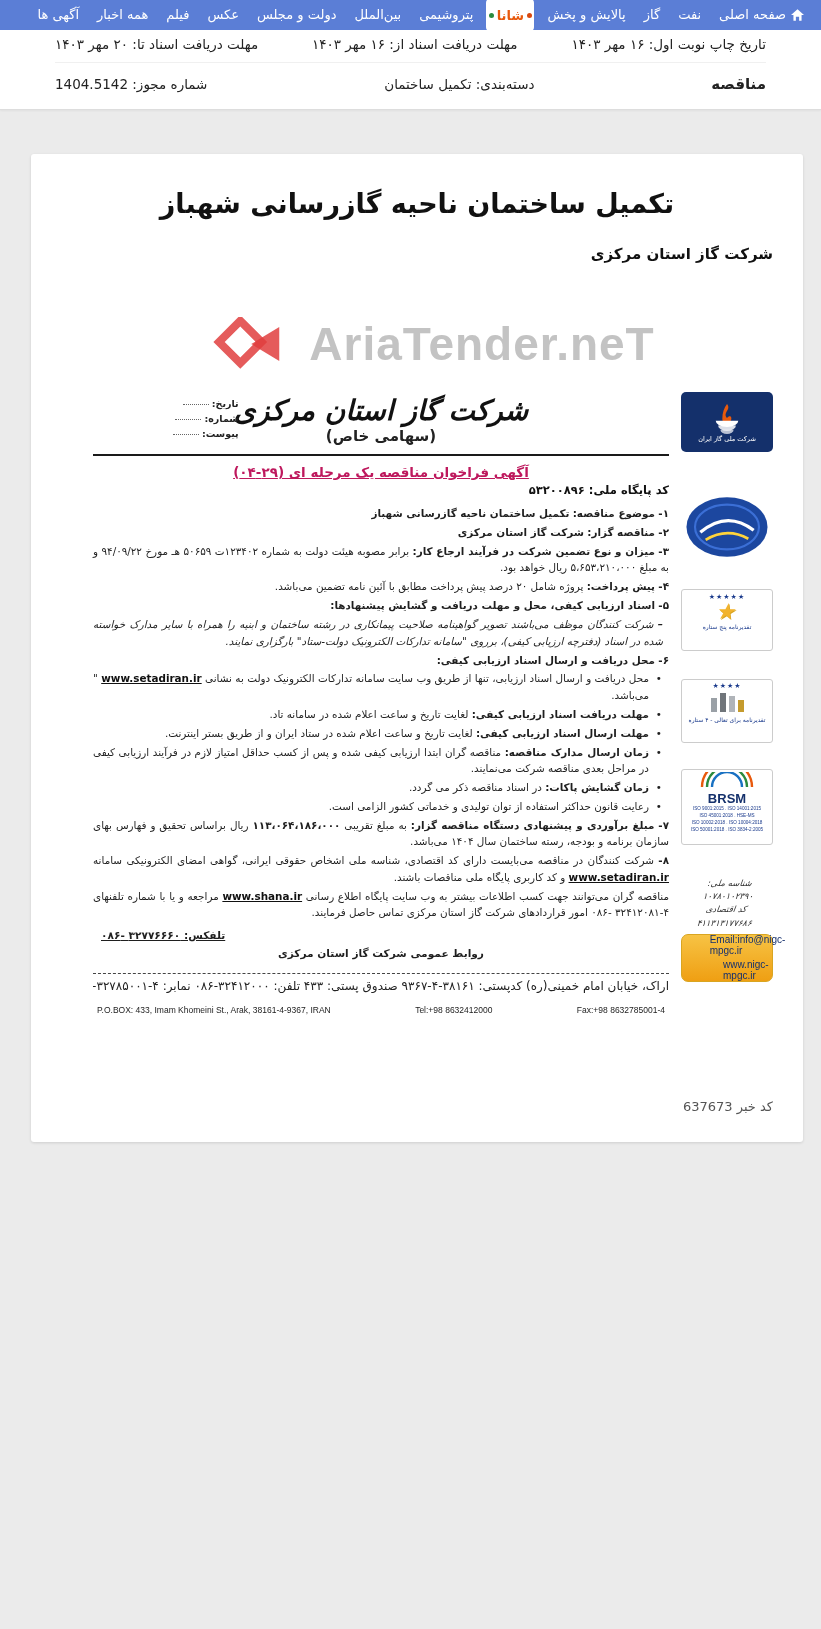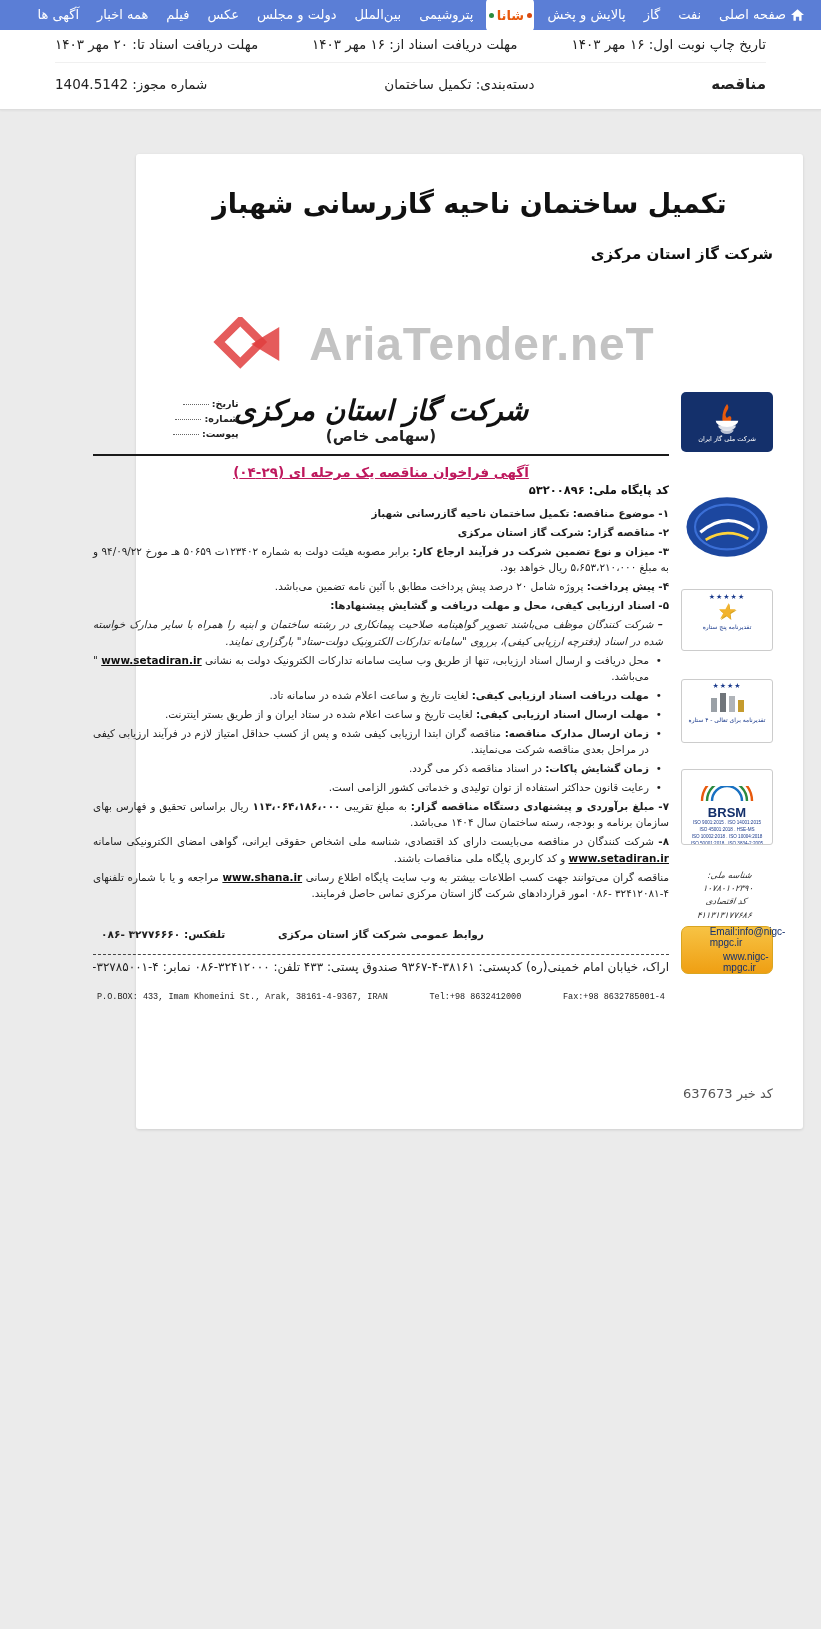--- a/index.html
+++ b/index.html
@@ -19,21 +19,21 @@
   .dot-g{background:#2b8a3e;}
 
   
   .meta{background:#fff;padding:4px 55px 16px;border-bottom:1px solid #ddd;box-shadow:0 1px 2px rgba(0,0,0,.05);}
   .meta-row{display:flex;justify-content:space-between;align-items:baseline;font-size:13.5px;color:#222;}
   .meta-row.first{padding:2px 0 10px;border-bottom:1px solid #f0f0f0;}
   .meta-row.second{padding-top:12px;}
   .meta-type{font-weight:bold;font-size:15px;}
 
   
-  .card{background:#fff;width:667px;margin:44px 18px 0 31px;border-radius:3px;
+  .card{background:#fff;width:772px;margin:44px 18px 0 31px;border-radius:3px;
         box-shadow:0 1px 3px rgba(0,0,0,.12);padding:34px 0 28px;position:relative;}
   .article-title{font-size:27px;font-weight:bold;text-align:center;color:#111;}
   .article-subtitle{font-size:15px;font-weight:bold;text-align:right;padding-right:30px;margin-top:26px;color:#111;}
   .news-code{margin:84px 30px 0 0;text-align:right;font-size:13px;color:#555;}
 
   
   .scan{width:680px;margin:14px 30px 0 62px;position:relative;padding-top:115px;cursor:pointer;}
   .watermark{position:absolute;top:40px;left:50%;transform:translateX(-50%);display:flex;align-items:center;gap:26px;
              direction:ltr;pointer-events:none;z-index:5;}
   .watermark-text{font-family:"Liberation Sans",sans-serif;font-size:46px;font-weight:bold;color:#c3c3c3;letter-spacing:1px;}
@@ -44,21 +44,21 @@
   .nigc-box{height:60px;background:#14306b;border-radius:5px;display:flex;flex-direction:column;align-items:center;
             justify-content:center;gap:1px;margin-bottom:43px;}
   .nigc-caption{color:#fff;font-size:6.5px;}
   .badge-oval{width:86px;height:64px;margin:0 auto 30px;}
   .badge-box{background:#fff;border:1px solid #ccc;border-radius:3px;text-align:center;overflow:hidden;}
   .badge-five{height:62px;margin-bottom:28px;padding-top:4px;}
   .stars-row{color:#1a3a8c;font-size:7px;letter-spacing:1px;line-height:1;}
   .gold-star{color:#f2b32d;font-size:22px;line-height:1;transform:skewX(-12deg);display:inline-block;text-shadow:1px 1px 0 #d9a521;}
   .cap{font-size:6px;color:#1a3a8c;line-height:1.3;padding:0 2px;}
   .badge-exc{height:64px;margin-bottom:26px;padding-top:3px;}
-  .badge-brsm{height:76px;margin-bottom:24px;padding-top:16px;}
+  .badge-brsm{height:76px;margin-bottom:32px;padding-top:2px;}
   .brsm-title{font-family:"Liberation Sans",sans-serif;font-weight:bold;color:#14306b;font-size:13px;line-height:1.1;}
   .brsm-line{font-family:"Liberation Sans",sans-serif;font-size:4.6px;color:#1a3a8c;line-height:1.5;}
   .nid{font-style:italic;font-size:8.5px;color:#333;text-align:center;line-height:1.55;margin-bottom:4px;transform:skewX(-8deg);}
   .email-box{height:48px;background:linear-gradient(#f7c344,#ef9f13);border:1px solid #d9a521;border-radius:7px;
              display:flex;flex-direction:column;align-items:center;justify-content:center;gap:3px;direction:ltr;}
   .email-box span{font-size:10px;font-weight:normal;color:#15306e;font-family:"Liberation Sans",sans-serif;margin-left:41px;}
 
   
   .main{flex:1;min-width:0;}
   .letterhead{position:relative;height:64px;border-bottom:2.5px solid #1a1a1a;margin-bottom:6px;}
@@ -72,27 +72,27 @@
   .body p{font-size:10.4px;color:#1f1f1f;line-height:1.58;text-align:justify;margin-bottom:2.5px;}
   .num,.lbl{font-weight:bold;}
   .bold-line span{font-weight:bold;}
   .bullet{padding-right:20px;position:relative;}
   .bullet .mk{position:absolute;right:7px;top:0;}
   .dash-item{padding-right:6px;font-style:italic;}
   .lnk{font-weight:bold;text-decoration:underline;color:#111;}
   .amount{font-weight:bold;}
 
   .phone-row{position:relative;height:44px;margin-top:6px;font-size:10.6px;color:#1f1f1f;}
-  .telefax{position:absolute;left:8px;top:20px;font-weight:bold;}
+  .telefax{position:absolute;left:8px;top:2px;font-weight:bold;text-decoration:underline;}
   .pr-line{position:absolute;left:0;right:0;top:20px;text-align:center;font-weight:bold;}
 
   .doc-footer{border-top:1px dashed #444;margin-top:2px;padding-top:5px;}
   .f-fa{font-size:12px;text-align:center;color:#222;white-space:nowrap;overflow:hidden;}
-  .f-en{direction:ltr;display:flex;justify-content:space-between;font-size:8.5px;color:#222;margin-top:18px;
-        padding:0 4px;font-family:Liberation Mono, monospace;}
+  .f-en{direction:ltr;display:flex;justify-content:space-between;font-size:8.5px;color:#222;margin-top:12px;
+        padding:0 4px;font-family:Liberation Sans, sans-serif;}
 </style>
 </head>
 <body>
 
 <nav class="topnav">
   <div class="nav-item">
     <span class="home-icon">
       <svg width="13" height="12" viewBox="0 0 16 14" fill="#fff">
           <path d="M8 0 L16 7 H13 V14 H10 V9 H6 V14 H3 V7 H0 Z"></path>
         </svg>
@@ -241,20 +241,21 @@
         <div class="doc-title">آگهی فراخوان مناقصه یک مرحله ای (۲۹-۰۴)</div>
         <div class="site-code">کد پایگاه ملی: ۵۳۲۰۰۸۹۶</div>
 
         <div class="body">
           <p class="bold-line"><span class="num">۱-</span> <span class="lbl">موضوع مناقصه:</span> <span>تکمیل ساختمان ناحیه گازرسانی شهباز</span></p>
           <p class="bold-line"><span class="num">۲-</span> <span class="lbl">مناقصه گزار:</span> <span>شرکت گاز استان مرکزی</span></p>
           <p><span class="num">۳-</span> <span class="lbl">میزان و نوع تضمین شرکت در فرآیند ارجاع کار:</span> <span>برابر مصوبه هیئت دولت به شماره ۱۲۳۴۰۲ت ۵۰۶۵۹ هـ مورخ ۹۴/۰۹/۲۲ و به مبلغ ۵،۶۵۳،۲۱۰،۰۰۰ ریال خواهد بود.</span></p>
           <p><span class="num">۴-</span> <span class="lbl">پیش پرداخت:</span> <span>پروژه شامل ۲۰ درصد پیش پرداخت مطابق با آئین نامه تضمین می‌باشد.</span></p>
           <p><span class="num">۵-</span> <span class="lbl">اسناد ارزیابی کیفی، محل و مهلت دریافت و گشایش پیشنهادها:</span></p>
           <p class="dash-item"><span class="num">–</span> <span>شرکت کنندگان موظف می‌باشند تصویر گواهینامه صلاحیت پیمانکاری در رشته ساختمان و ابنیه را همراه با سایر مدارک خواسته شده در اسناد (دفترچه ارزیابی کیفی)، برروی "سامانه تدارکات الکترونیک دولت-ستاد" بارگزاری نمایند.</span></p>
+          <p><span class="num">۶-</span> <span class="lbl">محل دریافت و ارسال اسناد ارزیابی کیفی:</span></p>
 
           <p class="bullet"><span class="mk">•</span><span>محل دریافت و ارسال اسناد ارزیابی، تنها از طریق وب سایت سامانه تدارکات الکترونیک دولت به نشانی</span> <span class="lnk">www.setadiran.ir</span> <span>" می‌باشد.</span></p>
           <p class="bullet"><span class="mk">•</span><span class="lbl">مهلت دریافت اسناد ارزیابی کیفی:</span> <span>لغایت تاریخ و ساعت اعلام شده در سامانه تاد.</span></p>
           <p class="bullet"><span class="mk">•</span><span class="lbl">مهلت ارسال اسناد ارزیابی کیفی:</span> <span>لغایت تاریخ و ساعت اعلام شده در ستاد ایران و از طریق بستر اینترنت.</span></p>
           <p class="bullet"><span class="mk">•</span><span class="lbl">زمان ارسال مدارک مناقصه:</span> <span>مناقصه گران ابتدا ارزیابی کیفی شده و پس از کسب حداقل امتیاز لازم در فرآیند ارزیابی کیفی در مراحل بعدی مناقصه شرکت می‌نمایند.</span></p>
           <p class="bullet"><span class="mk">•</span><span class="lbl">زمان گشایش پاکات:</span> <span>در اسناد مناقصه ذکر می گردد.</span></p>
           <p class="bullet"><span class="mk">•</span><span>رعایت قانون حداکثر استفاده از توان تولیدی و خدماتی کشور الزامی است.</span></p>
 
           <p><span class="num">۷-</span> <span class="lbl">مبلغ برآوردی و پیشنهادی دستگاه مناقصه گزار:</span> <span>به مبلغ تقریبی</span> <span class="amount">۱۱۳،۰۶۴،۱۸۶،۰۰۰</span> <span>ریال براساس تحقیق و فهارس بهای سازمان برنامه و بودجه، رسته ساختمان سال ۱۴۰۴ می‌باشد.</span></p>
           <p><span class="num">۸-</span> <span>شرکت کنندگان در مناقصه می‌بایست دارای کد اقتصادی، شناسه ملی اشخاص حقوقی ایرانی، گواهی امضای الکترونیکی سامانه</span> <span class="lnk">www.setadiran.ir</span> <span>و کد کاربری پایگاه ملی مناقصات باشند.</span></p>

